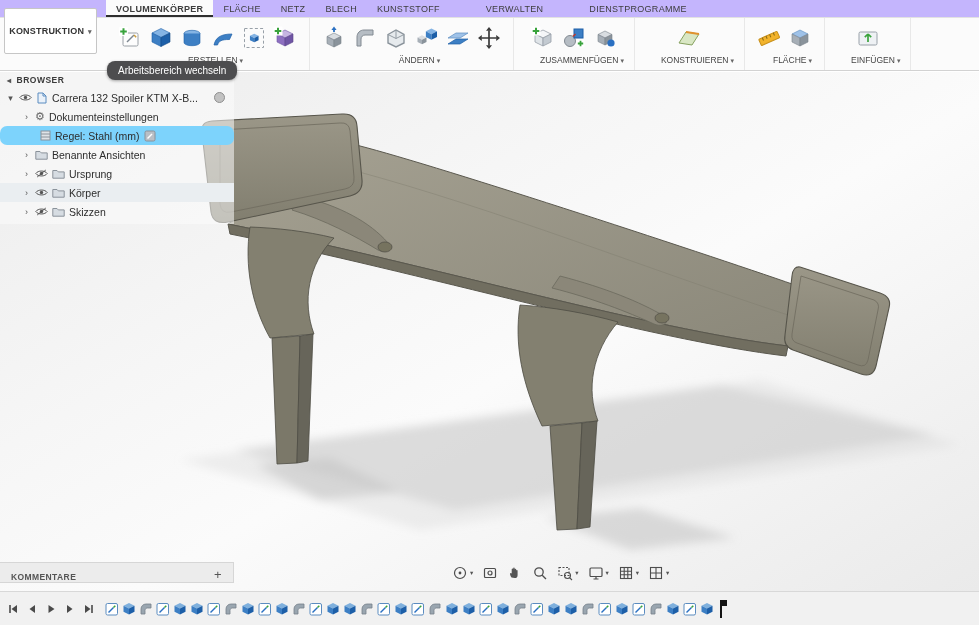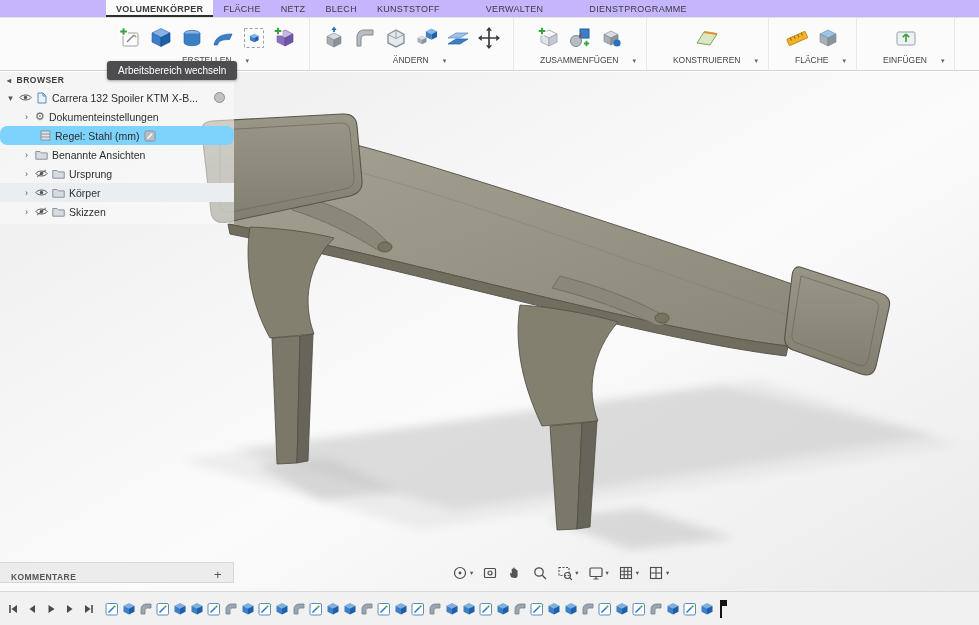--- a/index.html
+++ b/index.html
@@ -17,31 +17,31 @@
 
   .toolbar{position:absolute;top:18px;left:0;right:0;height:53px;background:#fbfbfb;
            border-bottom:1px solid #d2d2d2;display:flex;align-items:stretch;
            padding-left:106px;box-sizing:border-box;z-index:4;}
   .group{display:flex;flex-direction:column;align-items:center;padding:2px 10px 0;
          border-right:1px solid #e8e8e8;}
   .gicons{display:flex;align-items:center;gap:3px;height:35px;}
   .icbtn{border:none;background:transparent;padding:1px;margin:0;width:28px;height:30px;
          display:flex;align-items:center;justify-content:center;cursor:pointer;}
   .icbtn svg{display:block;}
-  .glabel{display:flex;align-items:center;gap:14px;font-size:8.5px;color:#454545;
+  .glabel{display:flex;align-items:center;gap:2px;font-size:8.5px;color:#454545;
           cursor:pointer;white-space:nowrap;margin-left:16px;}
   .caret{font-size:7px;color:#666;line-height:1;}
 
   .workspace{position:absolute;top:8px;left:4px;width:93px;height:46px;background:#fff;
              border:1px solid #c6c6c6;border-radius:2px;display:flex;align-items:center;
              justify-content:center;gap:4px;font-family:inherit;font-size:9px;font-weight:bold;
              color:#333;cursor:pointer;z-index:6;letter-spacing:.2px;}
 
   .tooltip{position:absolute;top:61px;left:107px;background:#4d4d4f;color:#fff;font-size:10px;
-           padding:4px 11px;border-radius:3px;z-index:20;box-shadow:0 1px 3px rgba(0,0,0,.35);
+           padding:4px 11px;border-radius:8px;z-index:20;box-shadow:0 1px 3px rgba(0,0,0,.35);
            white-space:nowrap;}
 
   
   .viewport{position:absolute;top:72px;left:0;right:0;bottom:34px;
             background:linear-gradient(150deg,#ececec 0%,#f6f6f6 35%,#fbfbfb 55%,#eaeaea 100%);}
   .scene{position:absolute;inset:0;width:100%;height:100%;}
 
   
   .browser{position:absolute;top:72px;left:0;width:234px;background:rgba(251,251,252,.55);
            z-index:8;padding-bottom:3px;}
@@ -297,20 +297,24 @@
             </svg>
         </button>
       </div>
       <div class="glabel">
         <span>EINFÜGEN</span>
         <span class="caret">▾</span>
       </div>
     </div>
   </div>
 
+  <button class="workspace">
+    <span>KONSTRUKTION</span>
+    <span class="caret">▾</span>
+  </button>
 
   <div class="tooltip">Arbeitsbereich wechseln</div>
 
   <div class="viewport">
     <svg class="scene" viewBox="0 72 979 519" preserveAspectRatio="none">
       <defs>
         <filter id="soft" x="-20%" y="-20%" width="140%" height="140%">
             <feGaussianBlur stdDeviation="5"></feGaussianBlur>
           </filter>
         <linearGradient id="wg" x1="0" y1="0" x2="1" y2="1">

